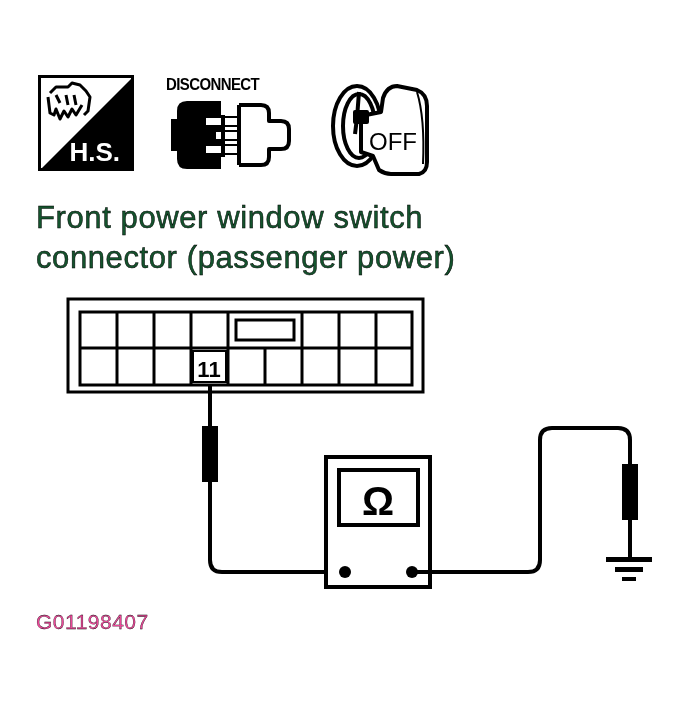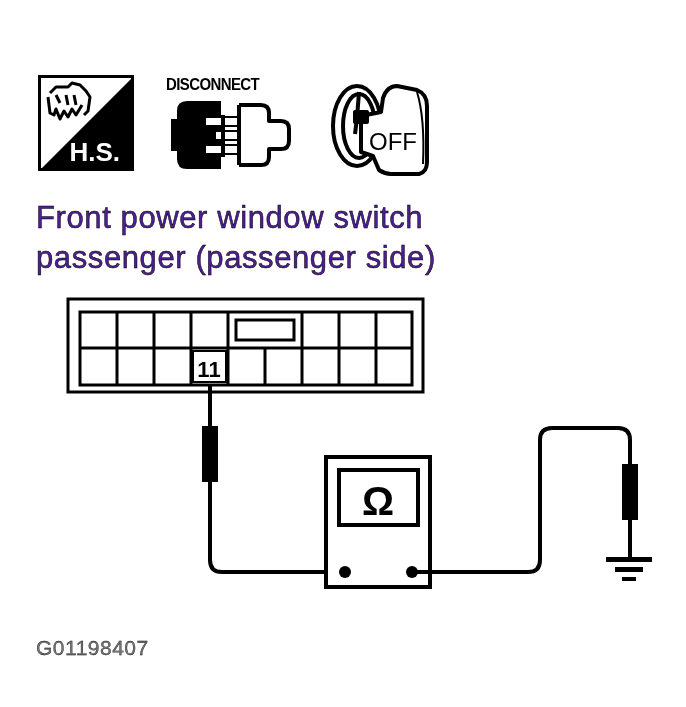--- a/index.html
+++ b/index.html
@@ -1,20 +1,20 @@
 <!DOCTYPE html>
 <html><head>
 <meta charset="utf-8">
 <style>
   html, body { margin: 0; padding: 0; background: #ffffff; }
   body { width: 686px; height: 707px; position: relative; overflow: hidden; font-family: "Liberation Sans", sans-serif; color: #000; }
   .abs { position: absolute; }
   .icon-box { position: absolute; }
-  .title-line { position: absolute; left: 36px; font-family: "Liberation Sans", sans-serif; font-size: 31px; letter-spacing: 0.6px; color: #4c1d95; white-space: nowrap; line-height: 1; -webkit-text-stroke: 0.5px #000; }
-  .fig-id { position: absolute; left: 36px; top: 610px; font-family: "Liberation Sans", sans-serif; font-size: 21px; color: #737373; letter-spacing: 0.5px; margin-top: 26px; -webkit-text-stroke: 0.3px #000; }
+  .title-line { position: absolute; left: 36px; font-family: "Liberation Sans", sans-serif; font-size: 31px; letter-spacing: 0.6px; color: #14532d; white-space: nowrap; line-height: 1; -webkit-text-stroke: 0.5px #000; }
+  .fig-id { position: absolute; left: 36px; top: 610px; font-family: "Liberation Sans", sans-serif; font-size: 21px; color: #ec4899; letter-spacing: 0.5px; -webkit-text-stroke: 0.3px #000; }
   .disc-label { position: absolute; left: 166px; top: 75px; font-family: "Liberation Sans", sans-serif; font-weight: bold; font-size: 15px; letter-spacing: -0.6px; color: #000; transform: scaleY(1.1); }
   svg text { font-family: "Liberation Sans", sans-serif; }
 </style>
 </head>
 <body>
 
 <div class="icon-box" style="left:38px; top:75px; width:96px; height:96px;">
   <svg width="96" height="96" viewBox="0 0 96 96">
     <rect x="1.5" y="1.5" width="93" height="93" fill="#fff" stroke="#000" stroke-width="3"></rect>
     <polygon points="94,3 94,94 3,94" fill="#000"></polygon>
@@ -53,21 +53,21 @@
 
       <path d="M34 38 L34 74 L46 78 L52 92 Q58 96 64 96 L92 96 Q100 94 100 84 L100 28 Q100 16 90 12 L70 8 Q60 8 56 20 L54 34 Z" fill="#fff"></path>
       <path d="M90 14 Q98 40 96 86" stroke-width="2"></path>
       <rect x="28" y="34" width="12" height="10" fill="#000"></rect>
     </g>
     <text x="66" y="72" font-size="24" fill="#000" text-anchor="middle">OFF</text>
   </svg>
 </div>
 
 <div class="title-line" style="top:202px;">Front power window switch</div>
-<div class="title-line" style="top:242px;">passenger (passenger side)</div>
+<div class="title-line" style="top:242px;">connector (passenger power)</div>
 
 <svg class="abs" style="left:0; top:0;" width="686" height="707" viewBox="0 0 686 707">
 
   <g>
     <rect x="68" y="299" width="355" height="93" fill="#fff" stroke="#000" stroke-width="3"></rect>
     <rect x="80" y="312" width="332" height="73" fill="#fff" stroke="#000" stroke-width="3"></rect>
 
     <line x1="80" y1="348" x2="412" y2="348" stroke="#000" stroke-width="3"></line>
 
     <g stroke="#000" stroke-width="3">

